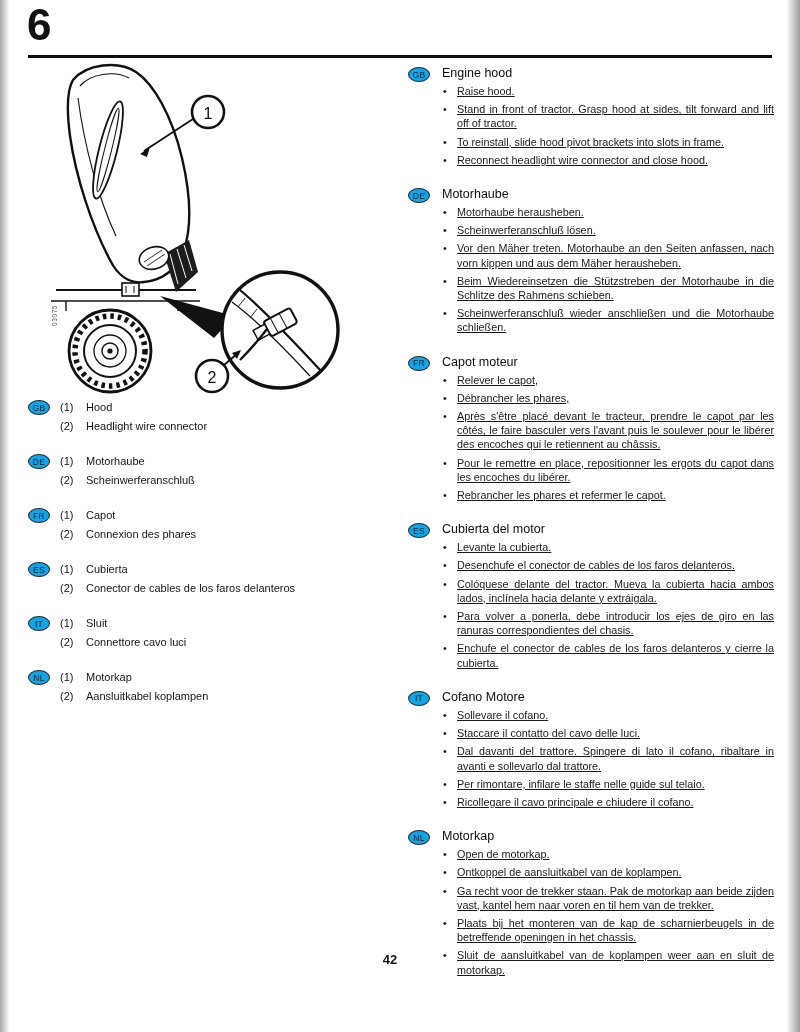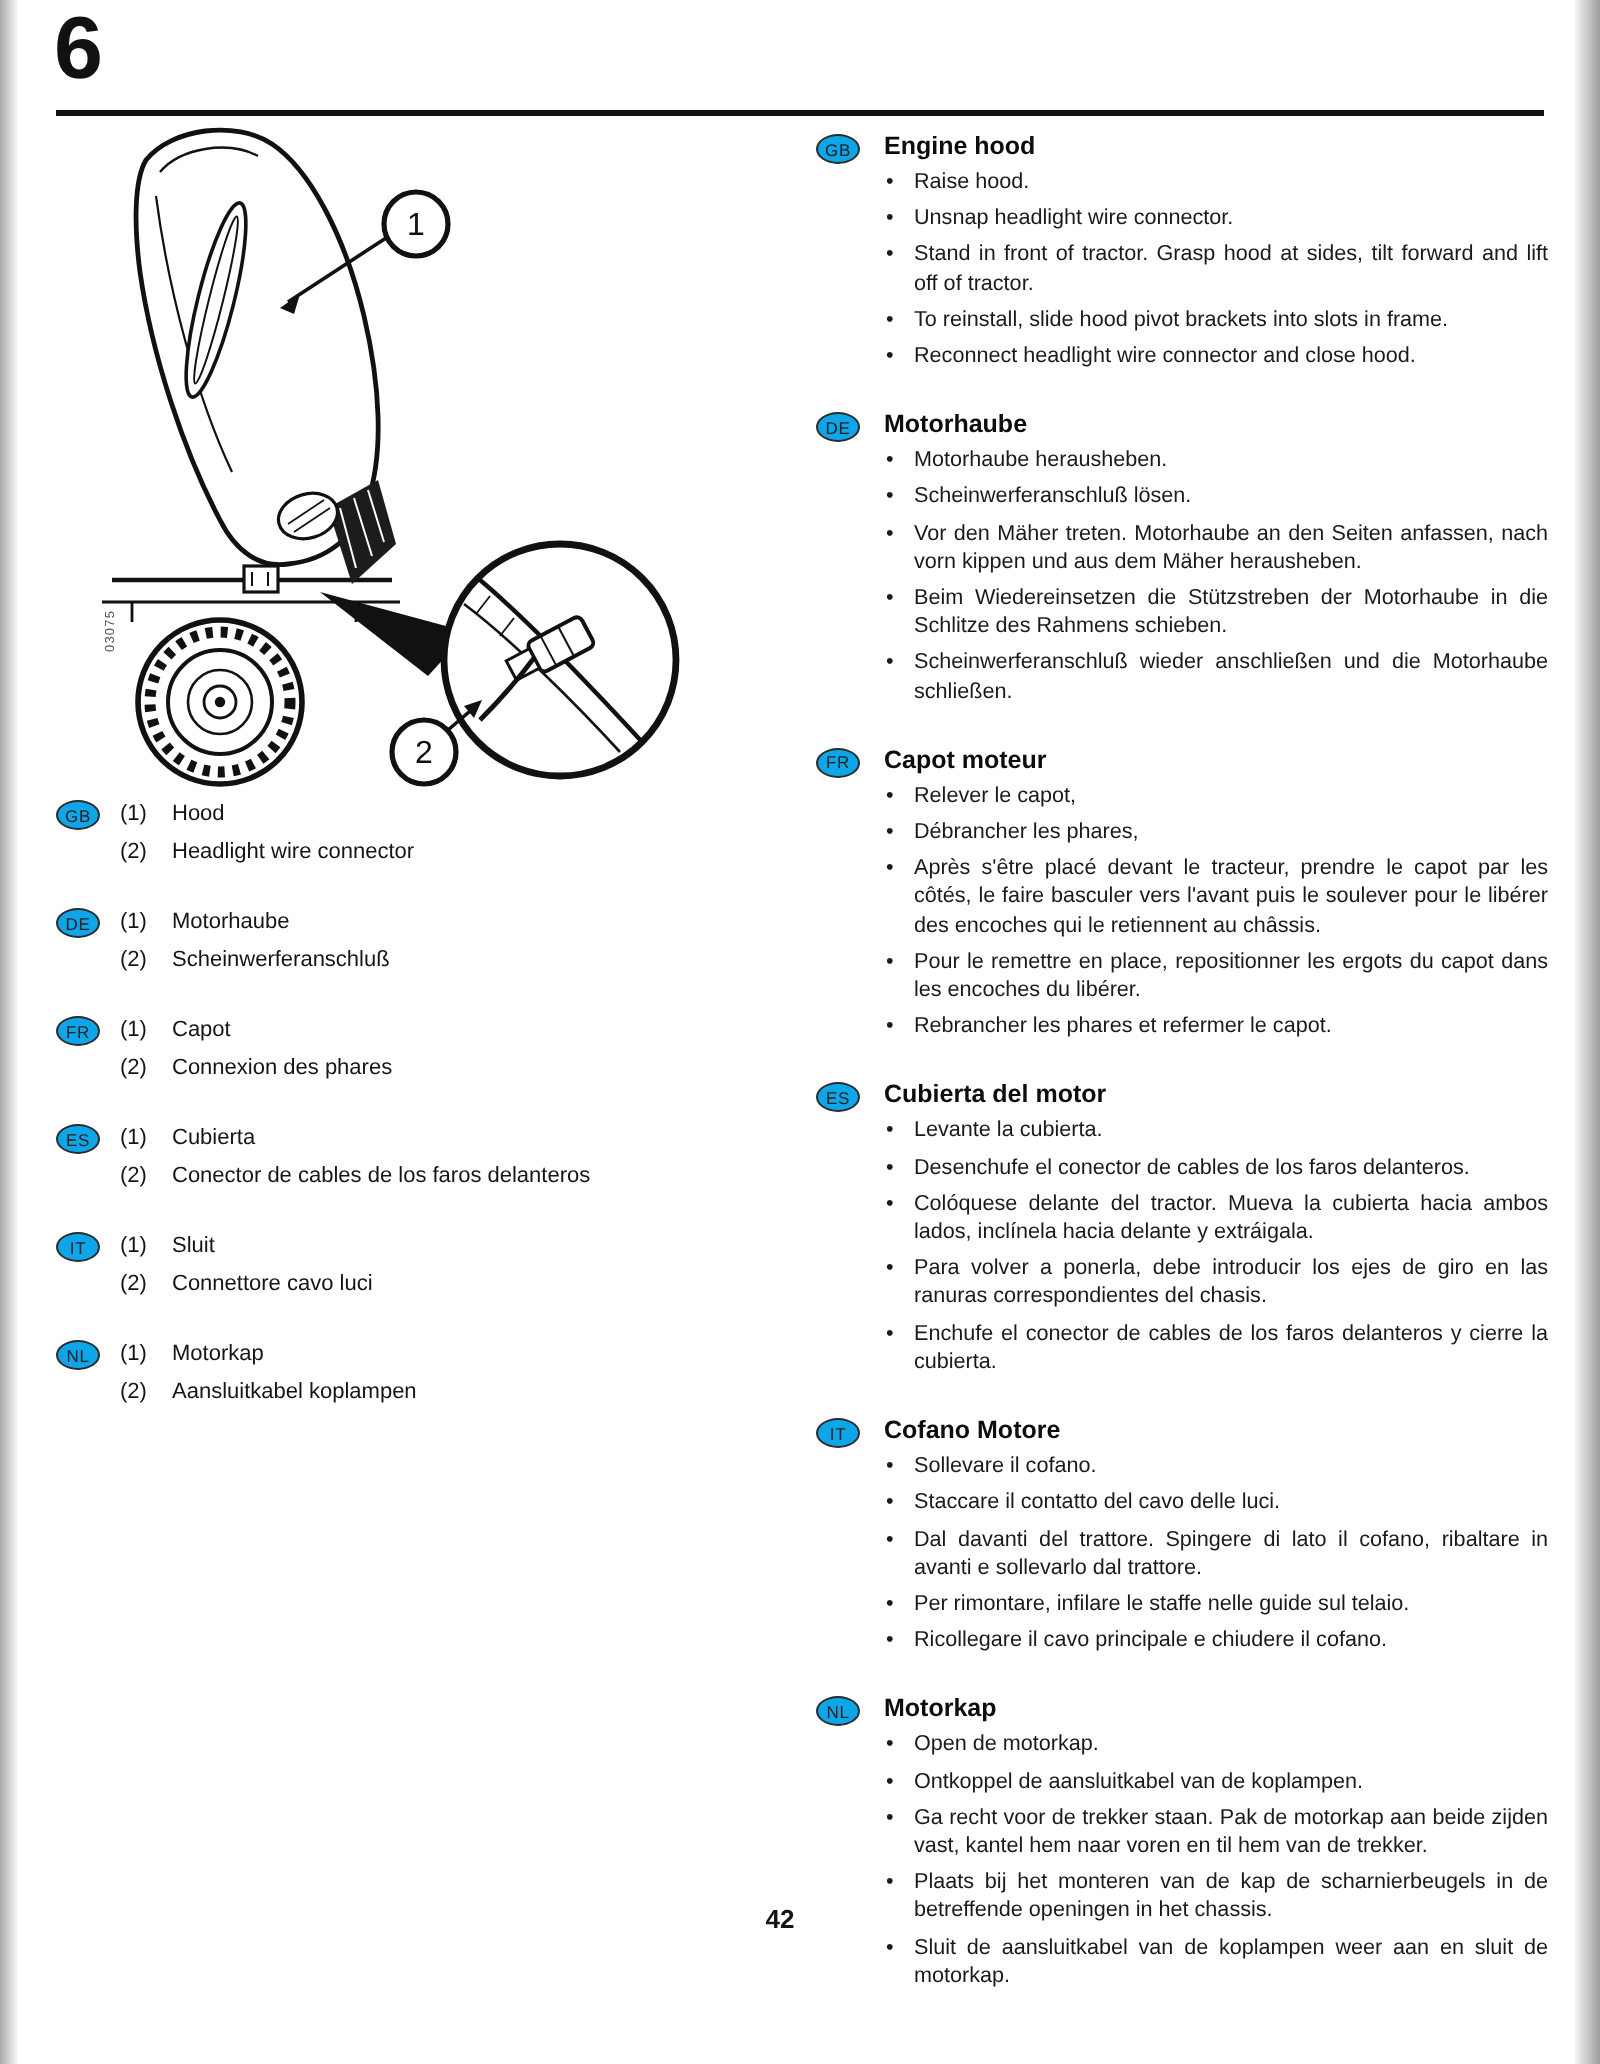--- a/index.html
+++ b/index.html
@@ -39,25 +39,25 @@
     font-size:8.5px; color:#222; letter-spacing:.3px; background:#0ea5e9;
     flex:0 0 auto;
   }
   
   .right-col {
     position:absolute; left:408px; top:66px; width:366px;
     display:flex; flex-direction:column; gap:16px;
   }
   .lang-section { position:relative; padding-left:34px; }
   .lang-section .badge { position:absolute; left:0; top:1px; }
-  .lang-section h3 { font-size:12.5px; font-weight:700; margin-bottom:4px; color:#0d0d0d; }
+  .lang-section h3 { font-size:12.5px; font-weight:400; margin-bottom:4px; color:#0d0d0d; }
   .bullets { list-style:none; }
   .bullets li {
     position:relative; padding-left:15px; margin-bottom:4px;
-    font-size:10.8px; line-height:14.2px; text-align:justify; color:#1a1a1a;
+    font-size:10.8px; line-height:14.2px; text-align:justify; color:#1a1a1a;text-decoration:underline;
   }
   .bullets li::before { content:"•"; position:absolute; left:1px; top:0; }
   
   .page-number {
     position:absolute; left:0; right:20px; top:952px; text-align:center;
     font-size:13px; font-weight:700;
   }
   svg text { font-family:"Liberation Sans", sans-serif; }
 </style>
 </head>
@@ -244,21 +244,20 @@
 
 </div>
 
 <div class="right-col">
 
   <section class="lang-section">
     <span class="badge">GB</span>
     <h3>Engine hood</h3>
     <ul class="bullets">
       <li>Raise hood.</li>
-      <li>Unsnap headlight wire connector.</li>
       <li>Stand in front of tractor.  Grasp hood at sides, tilt forward and lift off of tractor.</li>
       <li>To reinstall, slide hood pivot brackets into slots in frame.</li>
       <li>Reconnect headlight wire connector and close hood.</li>
     </ul>
   </section>
 
   <section class="lang-section">
     <span class="badge">DE</span>
     <h3>Motorhaube</h3>
     <ul class="bullets">

